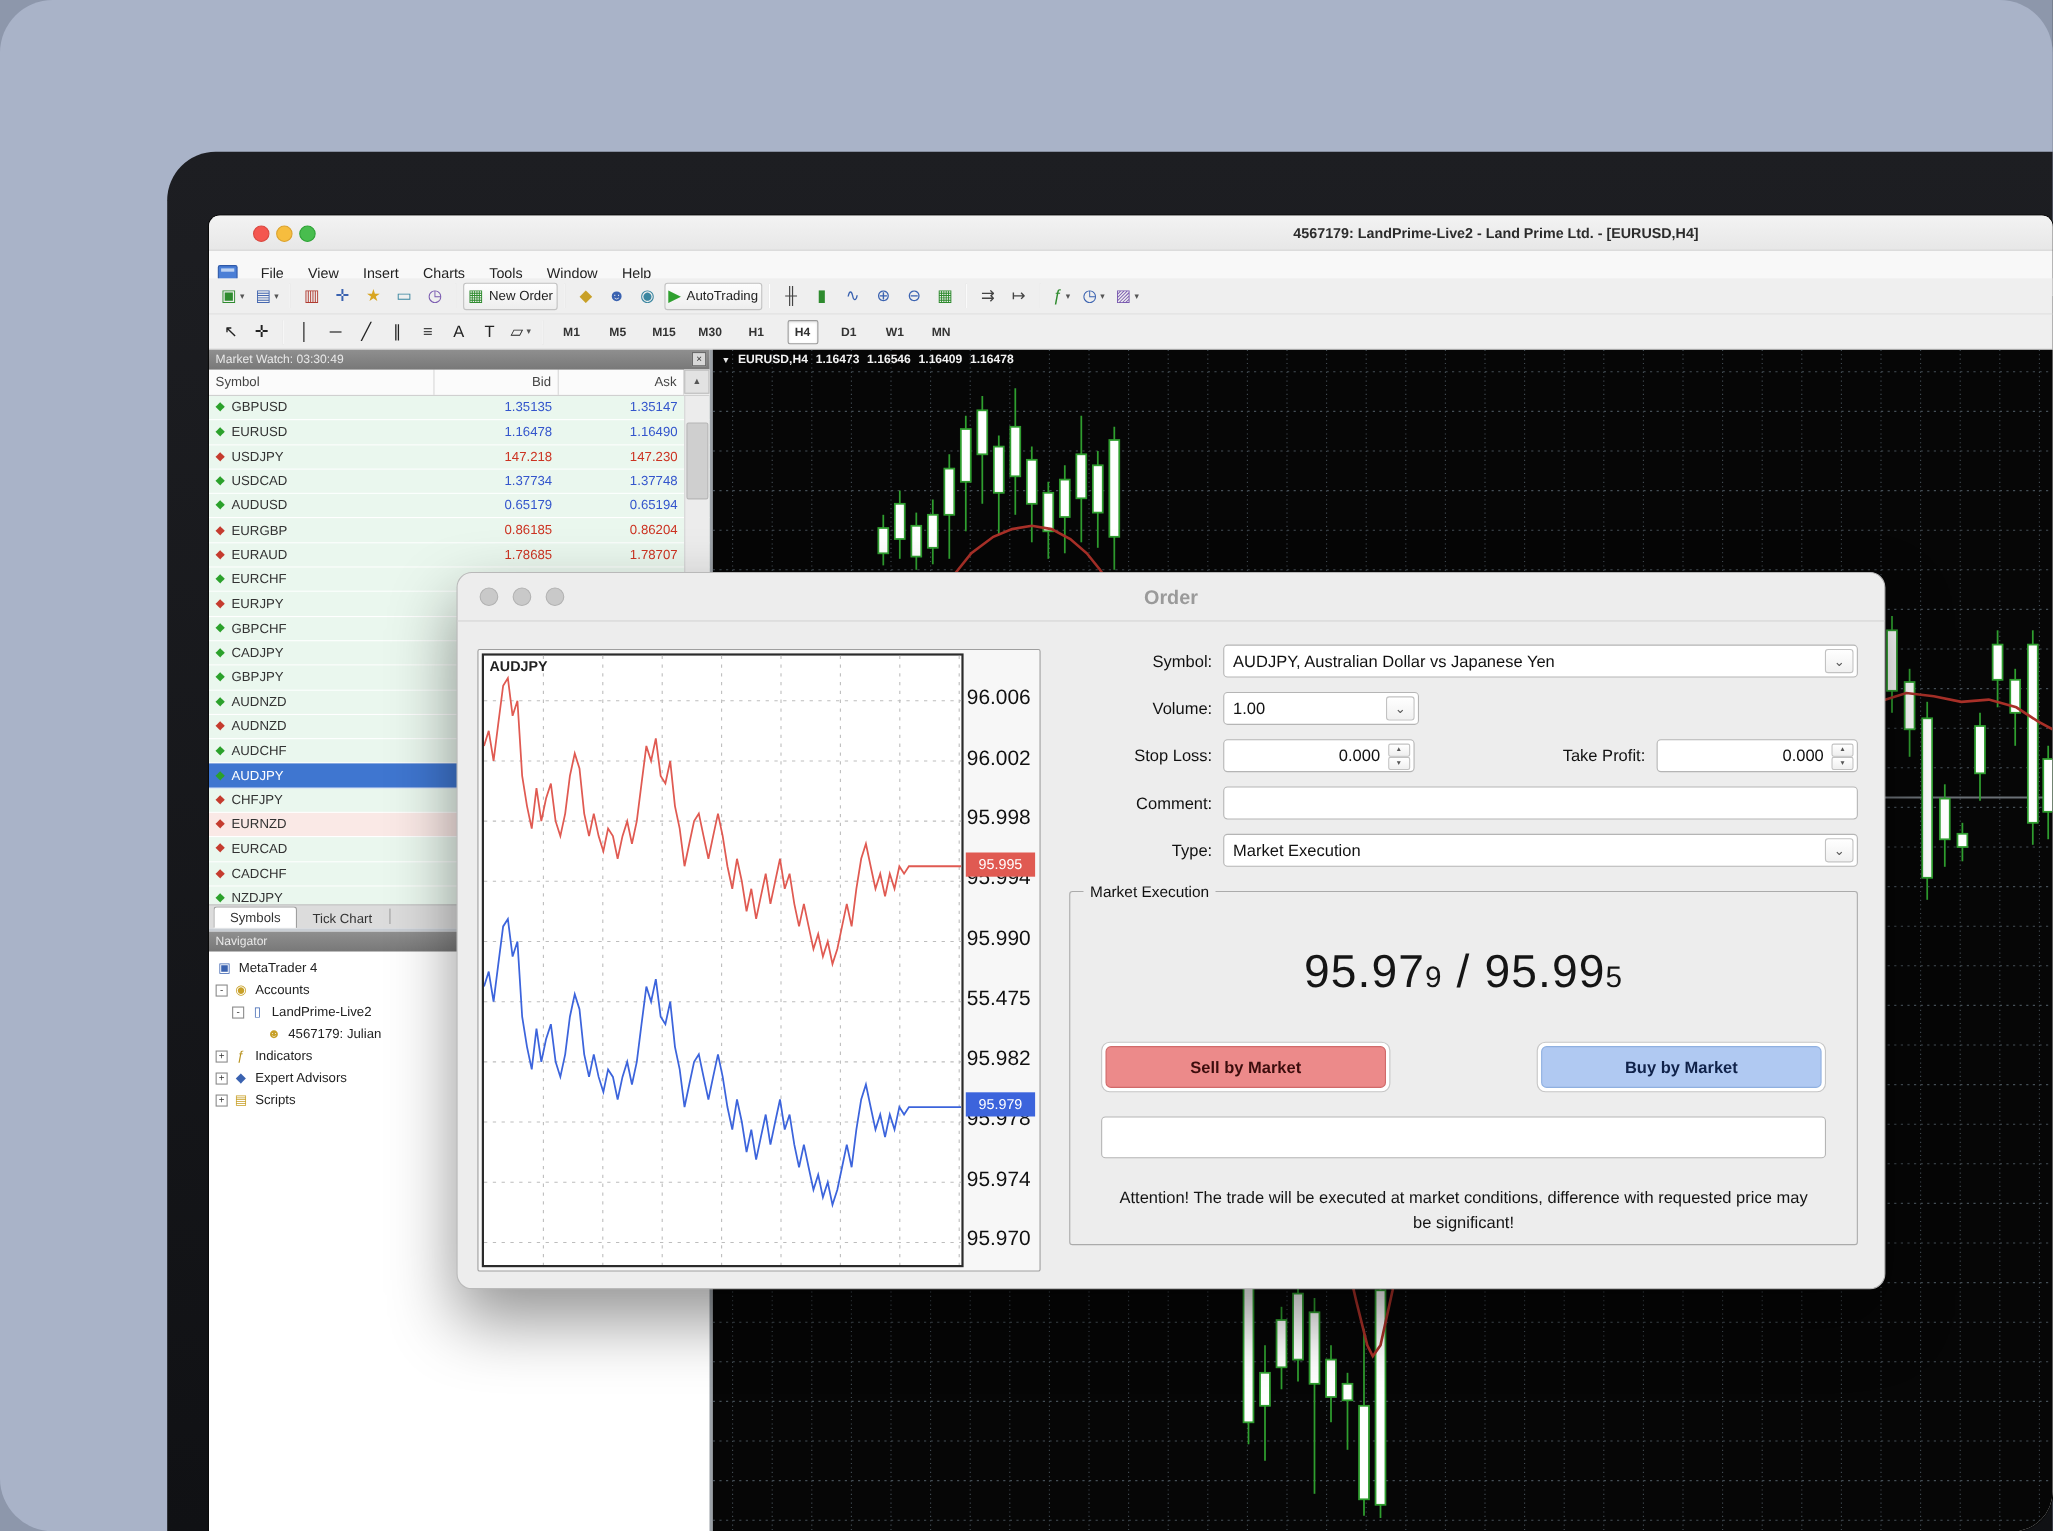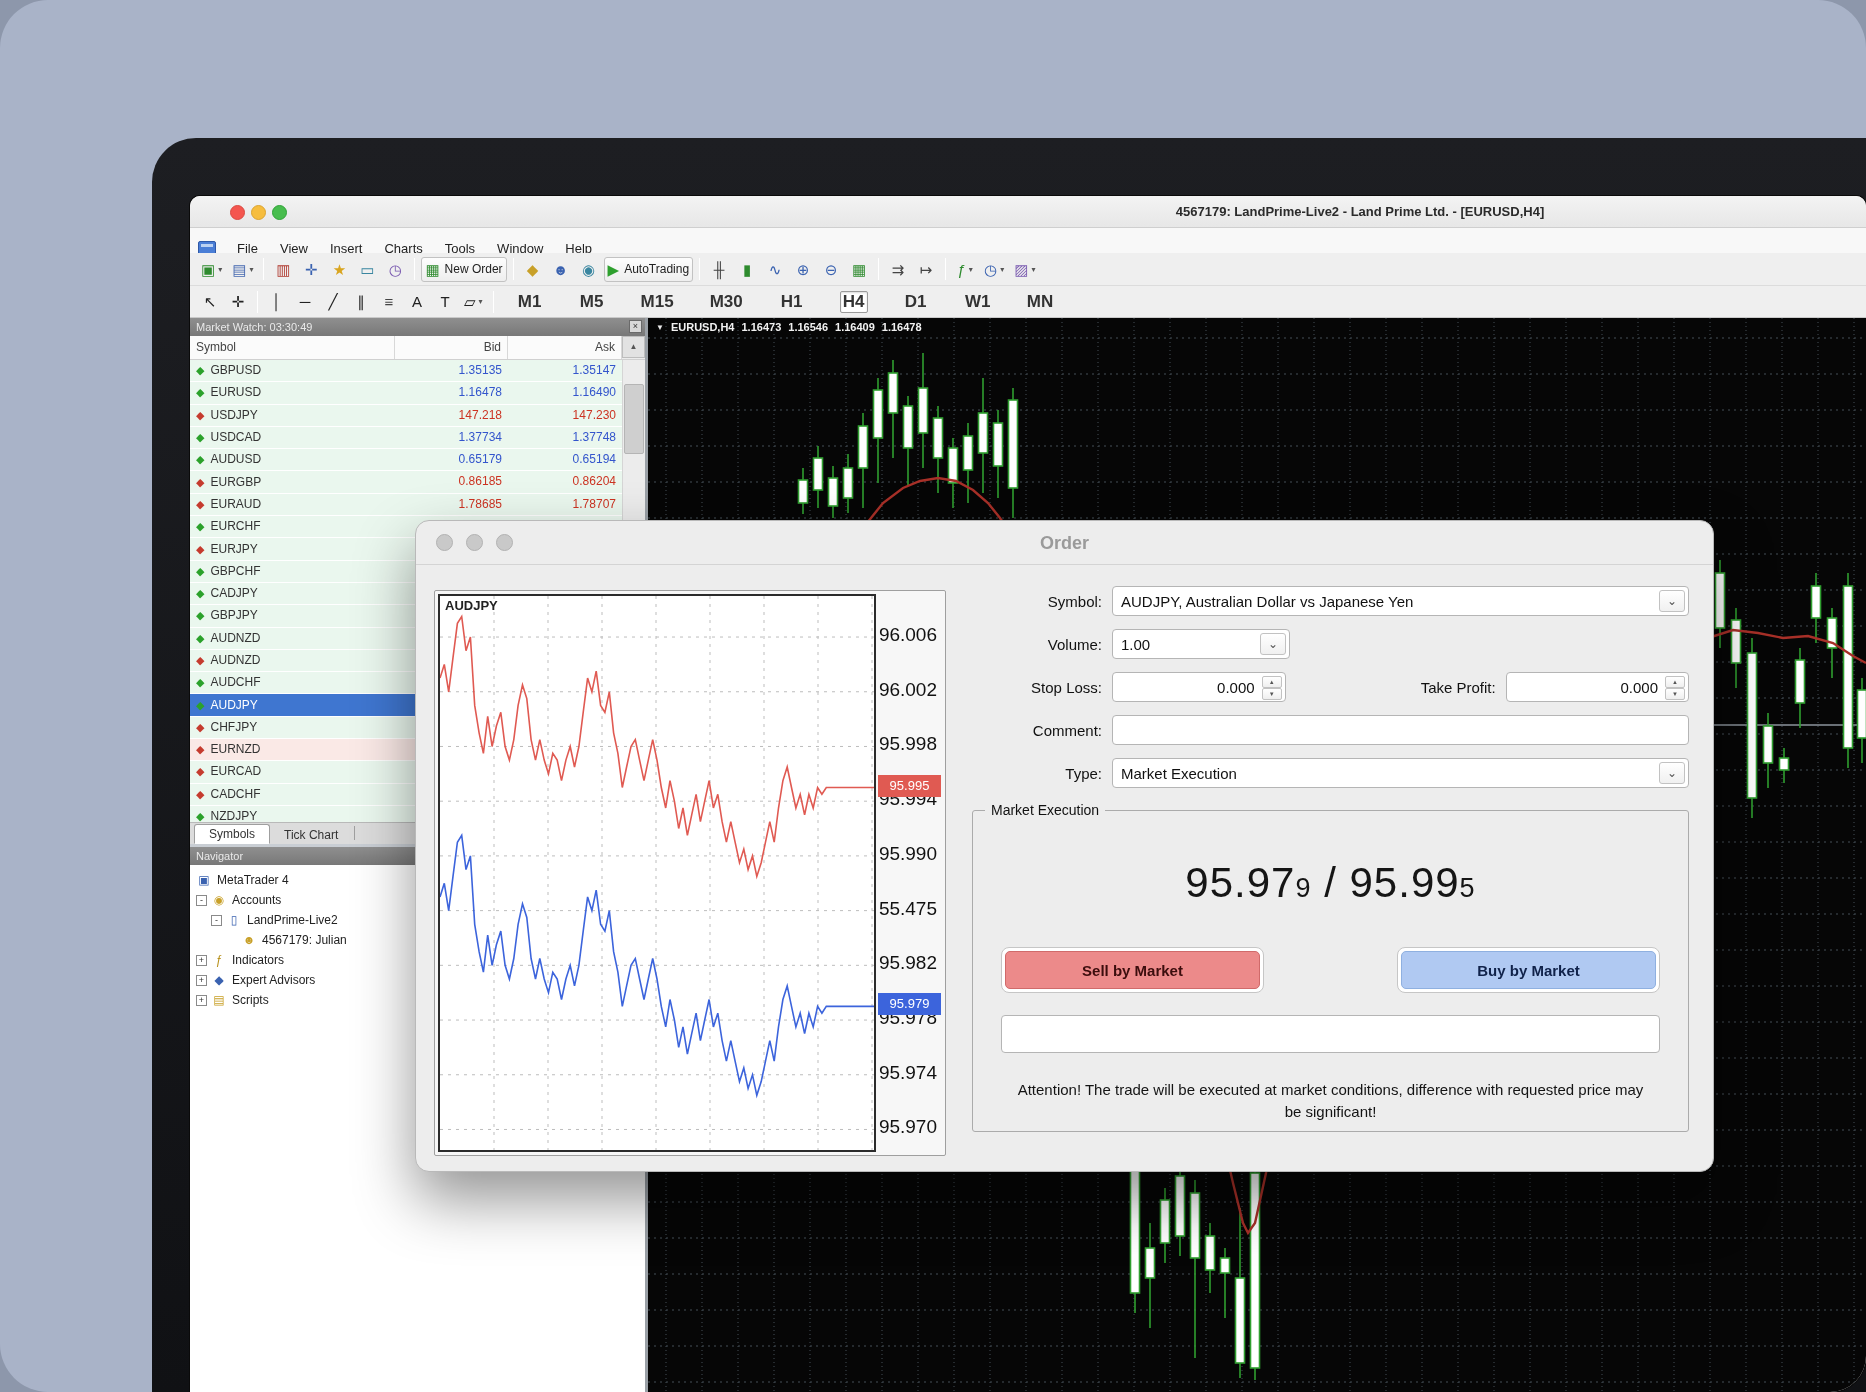--- a/index.html
+++ b/index.html
@@ -26,21 +26,21 @@
 
   
   #toolbar1 { position:absolute; left:0; top:57px; width:100%; height:33px; background:#efefef; border-bottom:1px solid #dcdcdc; display:flex; align-items:center; padding-left:6px; }
   #toolbar2 { position:absolute; left:0; top:90px; width:100%; height:32px; background:#efefef; border-bottom:1px solid #c9c9c9; display:flex; align-items:center; padding-left:6px; }
   .tb-btn { height:25px; min-width:26px; display:flex; align-items:center; justify-content:center; border:1px solid transparent; border-radius:3px; background:transparent; padding:0 3px; margin:0 1px; cursor:default; }
   .tb-btn.raised { border:1px solid #c2c2c2; background:linear-gradient(#fdfdfd,#eee); }
   .tb-btn .glyph { font-size:15px; line-height:1; }
   .tb-btn .tb-label { font-size:12px; color:#222; margin-left:5px; }
   .tb-btn .caret { font-size:8px; color:#555; margin-left:3px; }
   .tb-sep { width:1px; height:22px; background:#c6c6c6; border-right:1px solid #fff; margin:0 5px; }
-  .tf-btn { height:22px; min-width:28px; display:flex; align-items:center; justify-content:center; font-size:17px; font-weight:bold; color:#333; border:1px solid transparent; border-radius:2px; margin:0 17px; }
+  .tf-btn { height:22px; min-width:28px; display:flex; align-items:center; justify-content:center; font-size:11px; font-weight:bold; color:#333; border:1px solid transparent; border-radius:2px; margin:0 7px; }
   .tf-btn.active { background:#fff; border:1px solid #9a9a9a; box-shadow:inset 0 1px 2px rgba(0,0,0,.15); }
 
   
   #left-col { position:absolute; left:0; top:122px; width:458px; bottom:0; background:#fff; border-right:3px solid #9aa0a6; }
   .panel-titlebar { height:18px; background:linear-gradient(#8f8f8f,#787878); color:#e9e9e9; font-size:11px; line-height:18px; padding-left:6px; position:relative; }
   .panel-close { position:absolute; right:3px; top:2px; width:13px; height:13px; background:#d8d8d8; border:1px solid #6a6a6a; color:#333; font-size:9px; line-height:11px; text-align:center; }
   #mw-header { display:flex; height:24px; background:#fbfbfb; border-bottom:1px solid #d0d0d0; font-size:12px; color:#444; }
   .mwh-cell { line-height:23px; padding:0 6px; border-right:1px solid #d8d8d8; }
   #mwh-symbol { width:205px; }
   #mwh-bid { width:113px; text-align:right; }

